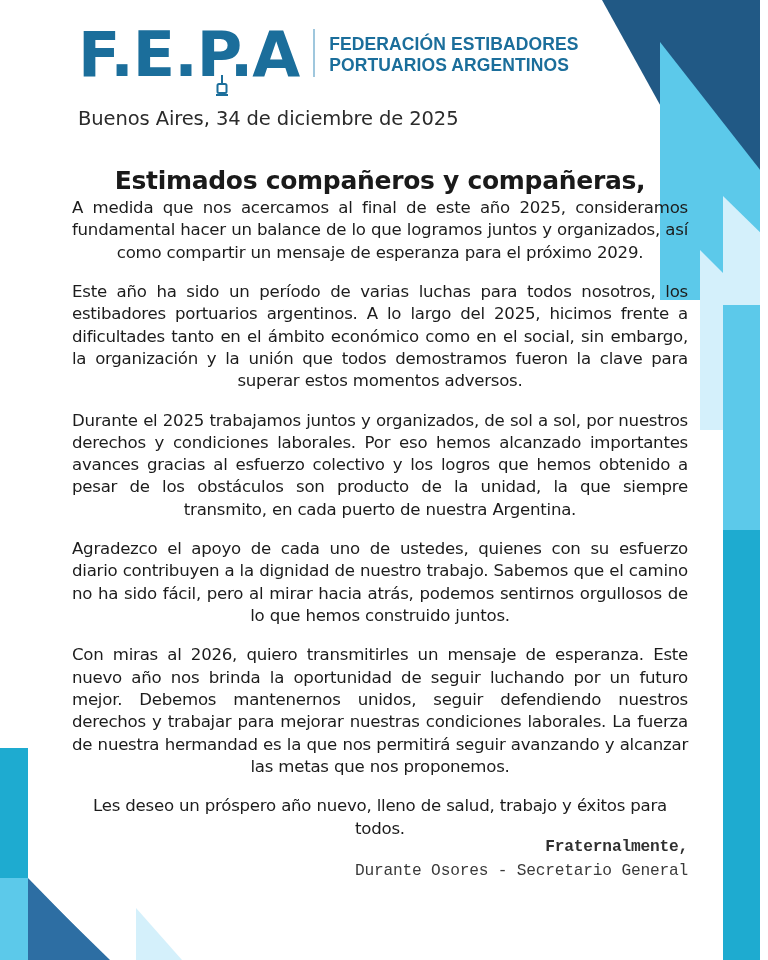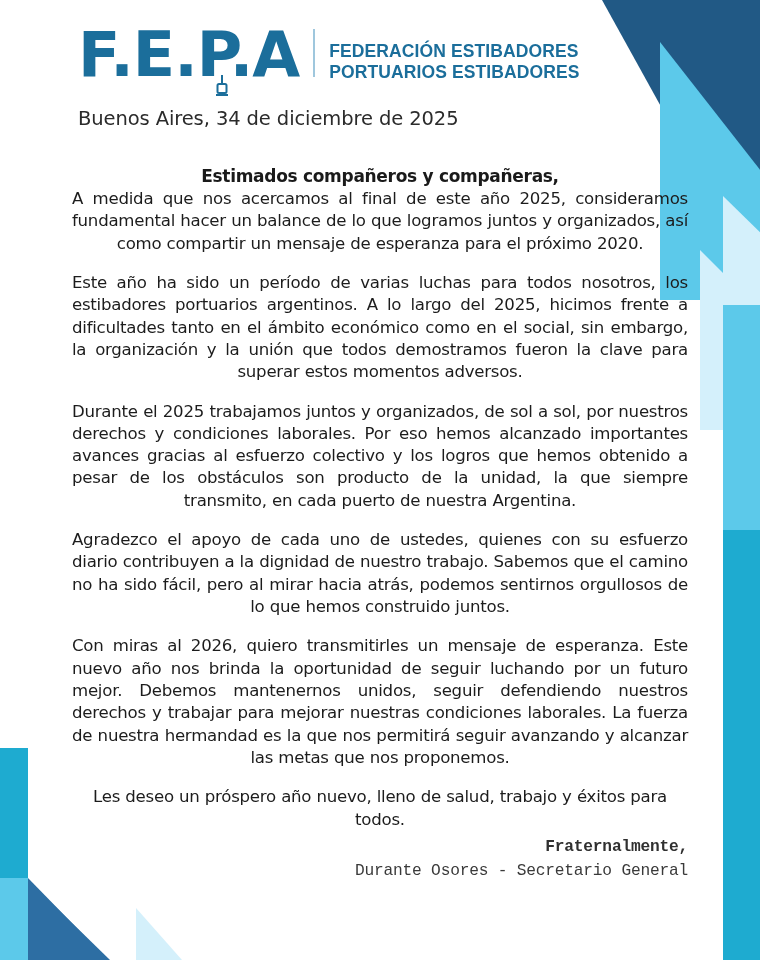--- a/index.html
+++ b/index.html
@@ -59,21 +59,21 @@
     background: #9fc7dd;
     margin-bottom: 6px;
   }
   .logo-tagline {
     color: #1b6e9b;
     font-size: 17.5px;
     font-weight: 700;
     line-height: 1.16;
     letter-spacing: 0.1px;
     font-family: "Liberation Sans", sans-serif;
-    margin-bottom: 1px;
+    margin-bottom: 8px;
     white-space: nowrap;
   }
 
   
   .date-line {
     position: absolute;
     left: 78px;
     top: 107px;
     font-size: 19.5px;
     color: #2b2b2b;
@@ -82,21 +82,21 @@
   }
 
   
   .body-block {
     position: absolute;
     left: 72px;
     top: 166px;
     width: 616px;
   }
   .salutation {
-    font-size: 17px;
+    font-size: 25px;
     font-weight: 700;
     color: #1a1a1a;
     text-align: center;
     margin: 0 0 2px 0;
     font-family: "DejaVu Sans", sans-serif;
     letter-spacing: -0.3px;
   }
   .para {
     font-size: 16.6px;
     line-height: 1.345;
@@ -165,29 +165,29 @@
       <span>F.E.P.A</span>
       <svg class="logo-crane" viewBox="0 0 14 22" xmlns="http://www.w3.org/2000/svg">
         <rect x="6" y="0" width="2" height="9" fill="#1b6e9b"></rect>
         <rect x="2.5" y="9" width="9" height="9" rx="1.5" fill="none" stroke="#1b6e9b" stroke-width="2"></rect>
         <rect x="1" y="19" width="12" height="2" fill="#1b6e9b"></rect>
       </svg>
     </div>
     <div class="logo-divider"></div>
     <div class="logo-tagline">
       <div>FEDERACIÓN ESTIBADORES</div>
-      <div>PORTUARIOS ESTIBADORES</div>
+      <div>PORTUARIOS ARGENTINOS</div>
     </div>
   </div>
 
   <div class="date-line">Buenos Aires, 34 de diciembre de 2025</div>
 
   <div class="body-block">
     <h1 class="salutation">Estimados compañeros y compañeras,</h1>
-    <p class="para">A medida que nos acercamos al final de este año 2025, consideramos fundamental hacer un balance de lo que logramos juntos y organizados, así como compartir un mensaje de esperanza para el próximo 2020.</p>
+    <p class="para">A medida que nos acercamos al final de este año 2025, consideramos fundamental hacer un balance de lo que logramos juntos y organizados, así como compartir un mensaje de esperanza para el próximo 2029.</p>
     <p class="para">Este año ha sido un período de varias luchas para todos nosotros, los estibadores portuarios argentinos. A lo largo del 2025, hicimos frente a dificultades tanto en el ámbito económico como en el social, sin embargo, la organización y la unión que todos demostramos fueron la clave para superar estos momentos adversos.</p>
     <p class="para">Durante el 2025 trabajamos juntos y organizados, de sol a sol, por nuestros derechos y condiciones laborales. Por eso hemos alcanzado importantes avances gracias al esfuerzo colectivo y los logros que hemos obtenido a pesar de los obstáculos son producto de la unidad, la que siempre transmito, en cada puerto de nuestra Argentina.</p>
     <p class="para">Agradezco el apoyo de cada uno de ustedes, quienes con su esfuerzo diario contribuyen a la dignidad de nuestro trabajo. Sabemos que el camino no ha sido fácil, pero al mirar hacia atrás, podemos sentirnos orgullosos de lo que hemos construido juntos.</p>
     <p class="para">Con miras al 2026, quiero transmitirles un mensaje de esperanza. Este nuevo año nos brinda la oportunidad de seguir luchando por un futuro mejor. Debemos mantenernos unidos, seguir defendiendo nuestros derechos y trabajar para mejorar nuestras condiciones laborales. La fuerza de nuestra hermandad es la que nos permitirá seguir avanzando y alcanzar las metas que nos proponemos.</p>
     <p class="para single">Les deseo un próspero año nuevo, lleno de salud, trabajo y éxitos para todos.</p>
   </div>
 
   <div class="signature">
     <div class="sig-line bold">Fraternalmente,</div>
     <div class="sig-line">Durante Osores - Secretario General</div>

